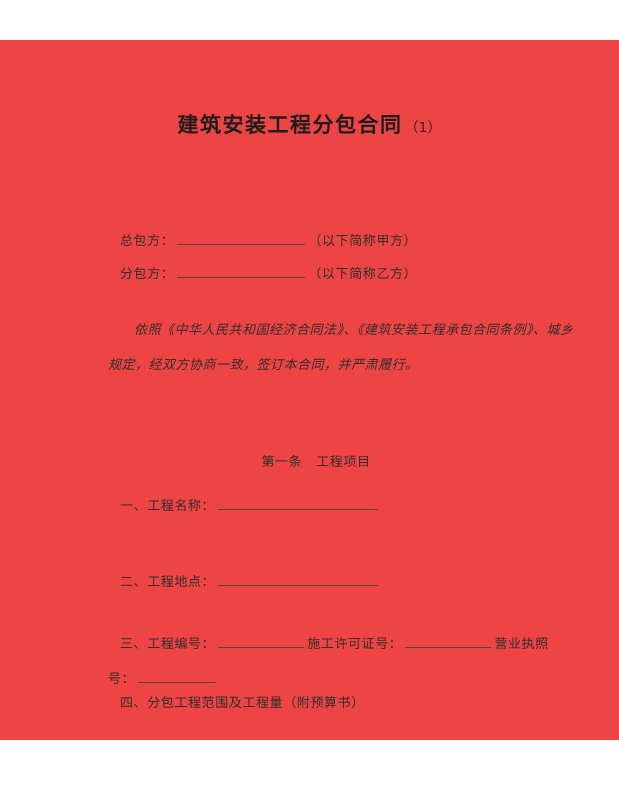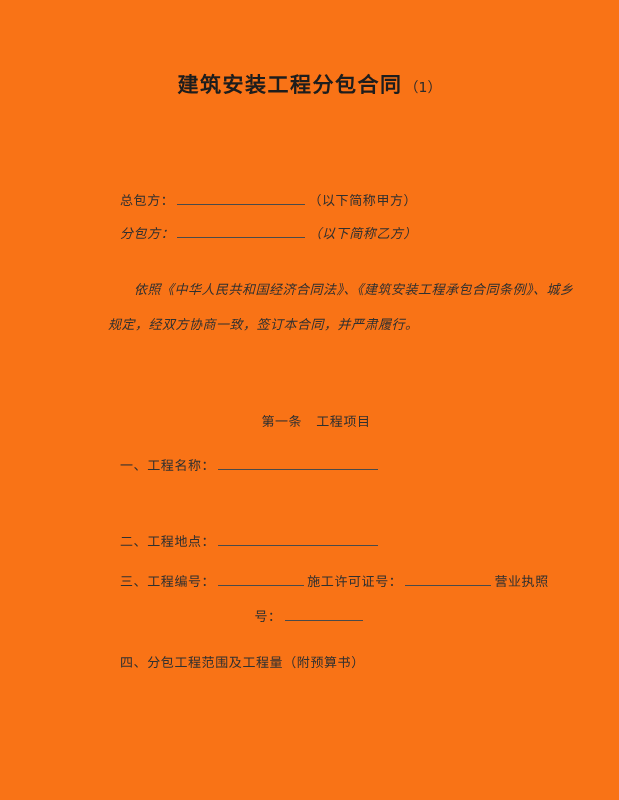--- a/index.html
+++ b/index.html
@@ -13,23 +13,24 @@
     height: 800px;
     overflow: hidden;
     font-family: "DejaVu Sans", "Liberation Sans", sans-serif;
     color: #2b2b2b;
     -webkit-font-smoothing: antialiased;
   }
 
   .page {
     position: relative;
     width: 619px;
-    height: 800px;
-    background: #f97316;
+    height: 700px;
+    background: #ef4444;
     box-sizing: border-box;
+    margin-top: 40px;
   }
 
   
   .doc-title {
     position: absolute;
     left: 0;
     top: 68px;
     width: 619px;
     text-align: center;
     white-space: nowrap;
@@ -81,29 +82,29 @@
     height: 13px;
     margin: 0 3px;
   }
   .blank-xl { width: 128px; }
   .blank-lg { width: 160px; }
   .blank-md { width: 86px; }
   .blank-sm { width: 78px; }
 
   
   .row-party-1 { top: 183px; }
-  .row-party-2 { top: 216px; font-style: italic; }
+  .row-party-2 { top: 216px; }
 
   .row-para    { top: 272px; }
 
   .row-article { top: 404px; }
 
   .row-item-1  { top: 448px; }
   .row-item-2  { top: 524px; }
-  .row-item-3  { top: 564px; text-align: center; }
+  .row-item-3  { top: 586px; }
   .row-item-4  { top: 645px; }
 
   .item-indent { padding-left: 12px; }
   .article-indent { padding-left: 12px; text-align: center; }
 
   .sep-wide { display: inline-block; width: 14px; }
 </style>
 </head>
 <body>
 

